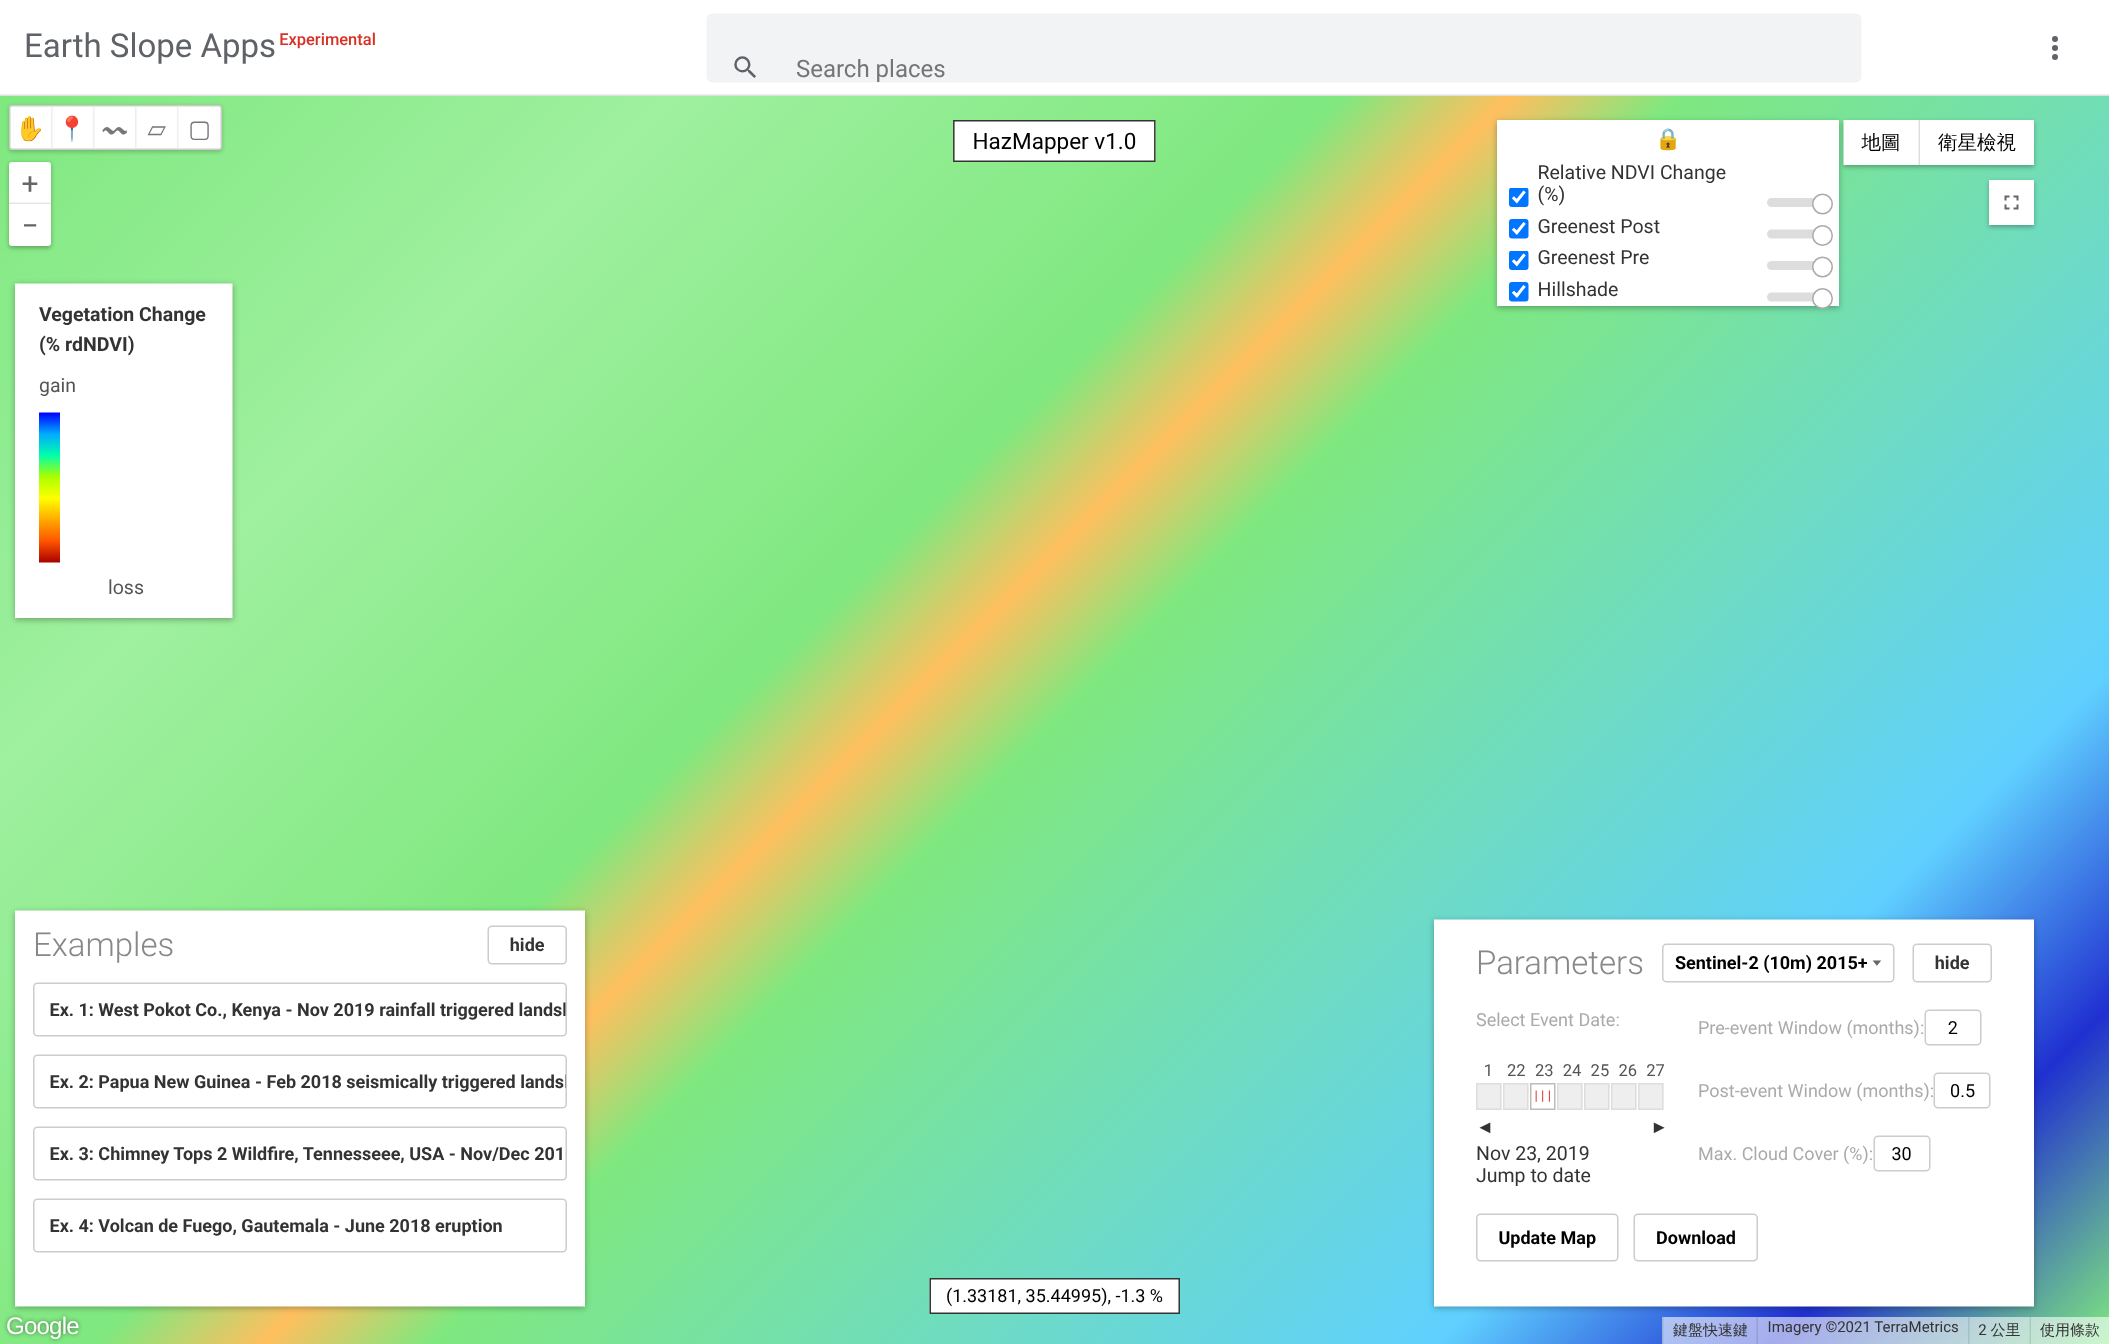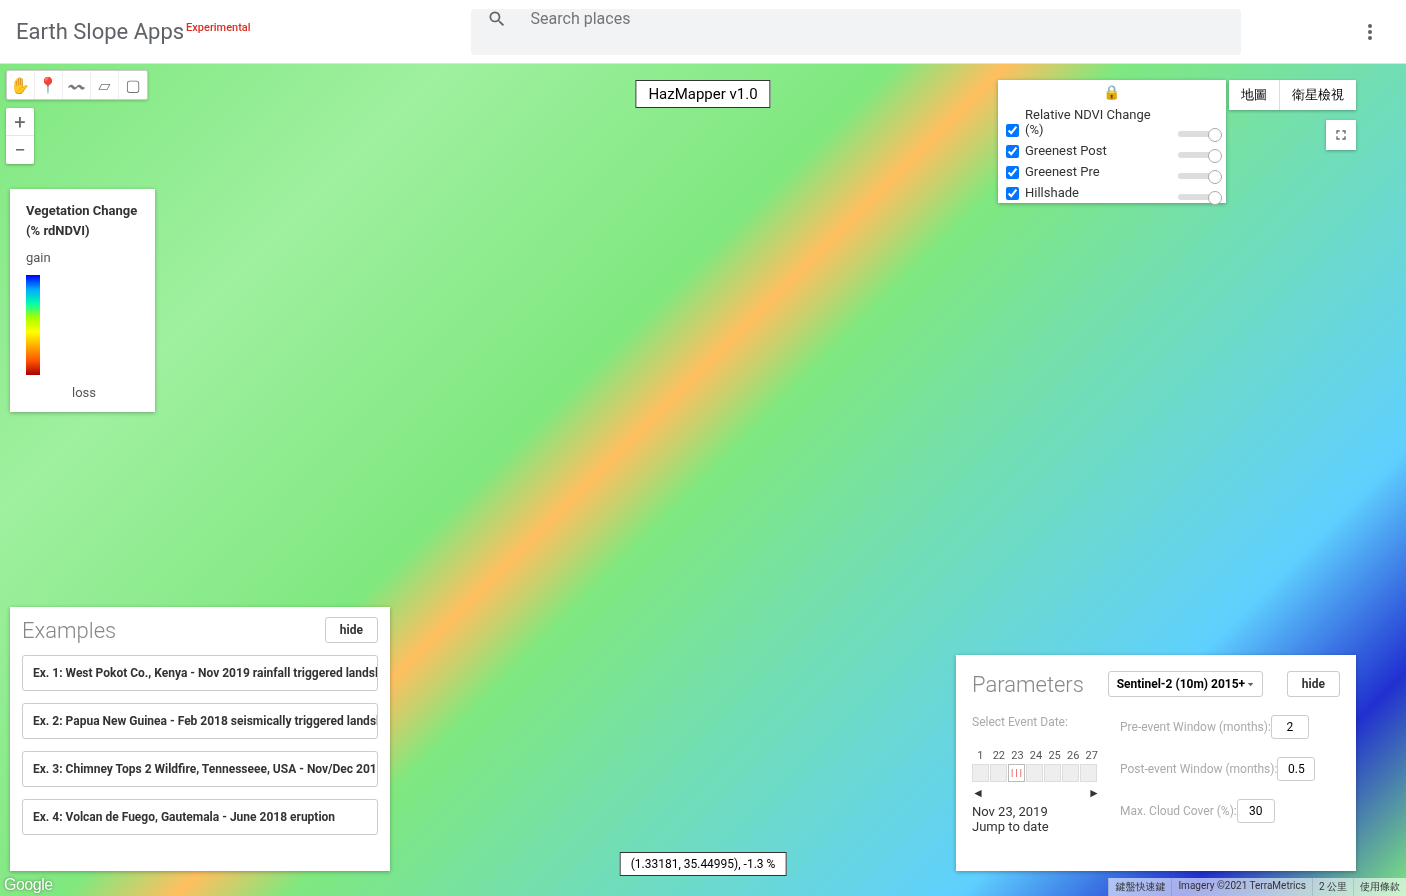--- a/index.html
+++ b/index.html
@@ -2,21 +2,21 @@
 <html><head>
 <meta charset="utf-8">
 <style>
 * { box-sizing: border-box; margin: 0; padding: 0; font-family: Roboto, Arial, sans-serif; }
 body { width: 1406px; height: 896px; overflow: hidden; background: #f5f5f5; position: relative; }
 
 
 .header { height: 64px; background: #fff; display: flex; align-items: center; padding: 0 16px; border-bottom: 1px solid #e0e0e0; }
 .logo { font-size: 22px; color: #5f6368; font-weight: 400; }
 .logo sup { color: #d93025; font-size: 11px; font-weight: 500; margin-left: 2px; }
-.search-box { margin-left: 220px; background: #f1f3f4; border-radius: 4px; height: 46px; width: 770px; display: flex; align-items: flex-start; padding: 0 16px; }
+.search-box { margin-left: 220px; background: #f1f3f4; border-radius: 4px; height: 46px; width: 770px; display: flex; align-items: flex-end; padding: 0 16px; }
 .search-box svg { width: 20px; height: 20px; fill: #5f6368; margin-right: 24px; }
 .search-box input { border: none; background: transparent; font-size: 16px; color: #5f6368; flex: 1; outline: none; }
 .menu-dots { margin-left: auto; width: 40px; height: 40px; display: flex; align-items: center; justify-content: center; cursor: pointer; }
 .menu-dots span { width: 4px; height: 4px; background: #5f6368; border-radius: 50%; display: block; box-shadow: 0 -6px 0 #5f6368, 0 6px 0 #5f6368; }
 
 
 .map-area { position: absolute; top: 64px; left: 0; right: 0; bottom: 0; background: linear-gradient(135deg, #7fe87f 0%, #9ff09f 20%, #7fe87f 40%, #ffbf5f 45%, #7fe87f 50%, #5fd0ff 80%, #2030d0 90%, #7fe87f 100%); overflow: hidden; }
 
 
 .tool-icons { position: absolute; top: 6px; left: 6px; background: #fff; border: 1px solid #ccc; border-radius: 2px; display: flex; height: 30px; box-shadow: 0 1px 3px rgba(0,0,0,0.2); }
@@ -62,21 +62,21 @@
 .examples-panel .hdr span { font-size: 22px; color: #888; font-weight: 300; }
 .hide-btn { background: #fff; border: 1px solid #ccc; border-radius: 3px; padding: 5px 14px; font-size: 12px; cursor: pointer; font-weight: 700; color: #333; }
 .ex-btn { display: block; width: 100%; background: #fff; border: 1px solid #ccc; border-radius: 3px; padding: 10px 10px; font-size: 12px; font-weight: 700; color: #333; text-align: left; margin-bottom: 12px; cursor: pointer; white-space: nowrap; overflow: hidden; }
 .hscroll { height: 14px; overflow-x: scroll; }
 .hscroll::-webkit-scrollbar { height: 14px; }
 .hscroll::-webkit-scrollbar-track { background: #eee; }
 .hscroll::-webkit-scrollbar-thumb { background: #bbb; }
 .hscroll-inner { width: 200%; height: 1px; }
 
 
-.params-panel { position: absolute; bottom: 25px; right: 50px; background: #fff; box-shadow: 0 1px 4px rgba(0,0,0,0.3); width: 400px; padding: 16px 16px 10px; }
+.params-panel { position: absolute; bottom: 25px; right: 50px; background: #fff; box-shadow: 0 1px 4px rgba(0,0,0,0.3); width: 400px; padding: 16px 28px 10px; }
 .params-panel .phd { display: flex; align-items: center; justify-content: space-between; margin-bottom: 18px; }
 .params-panel .phd .ptitle { font-size: 22px; color: #888; font-weight: 300; }
 .src-sel { border: 1px solid #ccc; border-radius: 3px; padding: 5px 8px; font-size: 12px; font-weight: 700; cursor: pointer; display: flex; align-items: center; gap: 4px; }
 .src-sel::after { content: '▸'; transform: rotate(90deg) scaleX(0.6); font-size: 10px; color: #666; position: relative; }
 .params-body { display: flex; gap: 20px; }
 .pcol-left { width: 128px; font-size: 12px; color: #aaa; }
 .pcol-left .sed { margin-bottom: 20px; }
 .date-row { display: flex; gap: 2px; font-size: 11px; color: #555; }
 .date-row span { width: 18px; text-align: center; }
 .date-boxes { display: flex; gap: 1px; margin: 2px 0 4px; }
@@ -238,20 +238,24 @@
         <div class="prow">
             <span>Post-event Window (months):</span>
             <input value="0.5" style="">
           </div>
         <div class="prow">
             <span>Max. Cloud Cover (%):</span>
             <input value="30" style="">
           </div>
       </div>
     </div>
+    <div class="pactions">
+      <button>Update Map</button>
+      <button>Download</button>
+    </div>
     <div class="hscroll" style="margin-top:6px">
         <div class="hscroll-inner"></div>
       </div>
   </div>
 
   <div class="coord-badge">(1.33181, 35.44995), -1.3 %</div>
 
   <div class="google-logo">Google</div>
 
   <div class="attrib">

